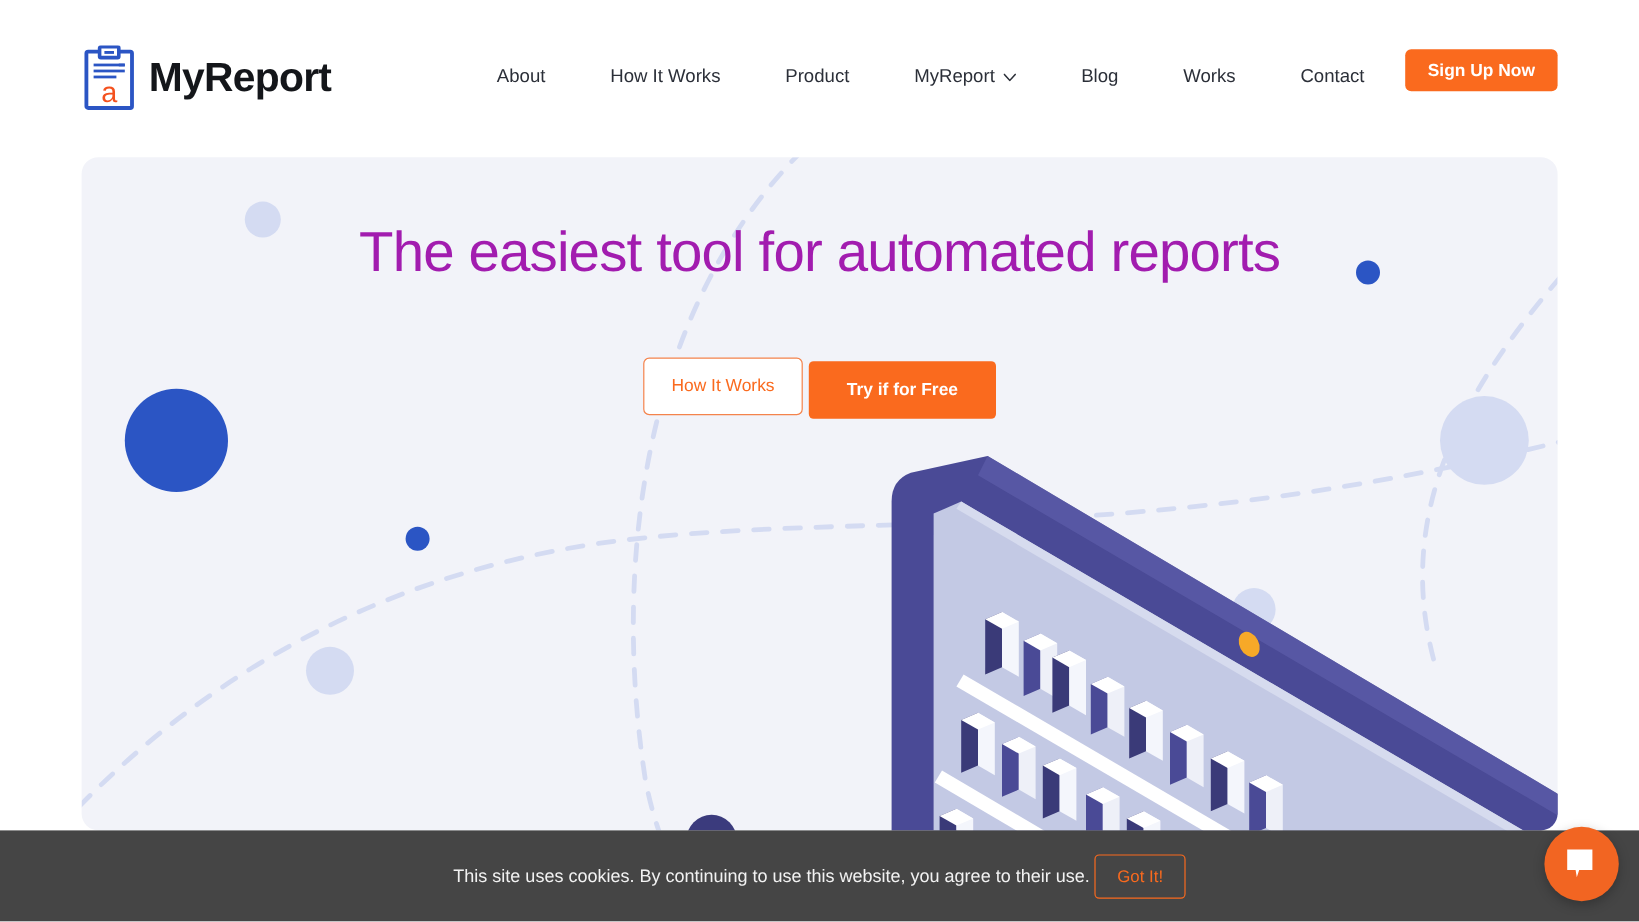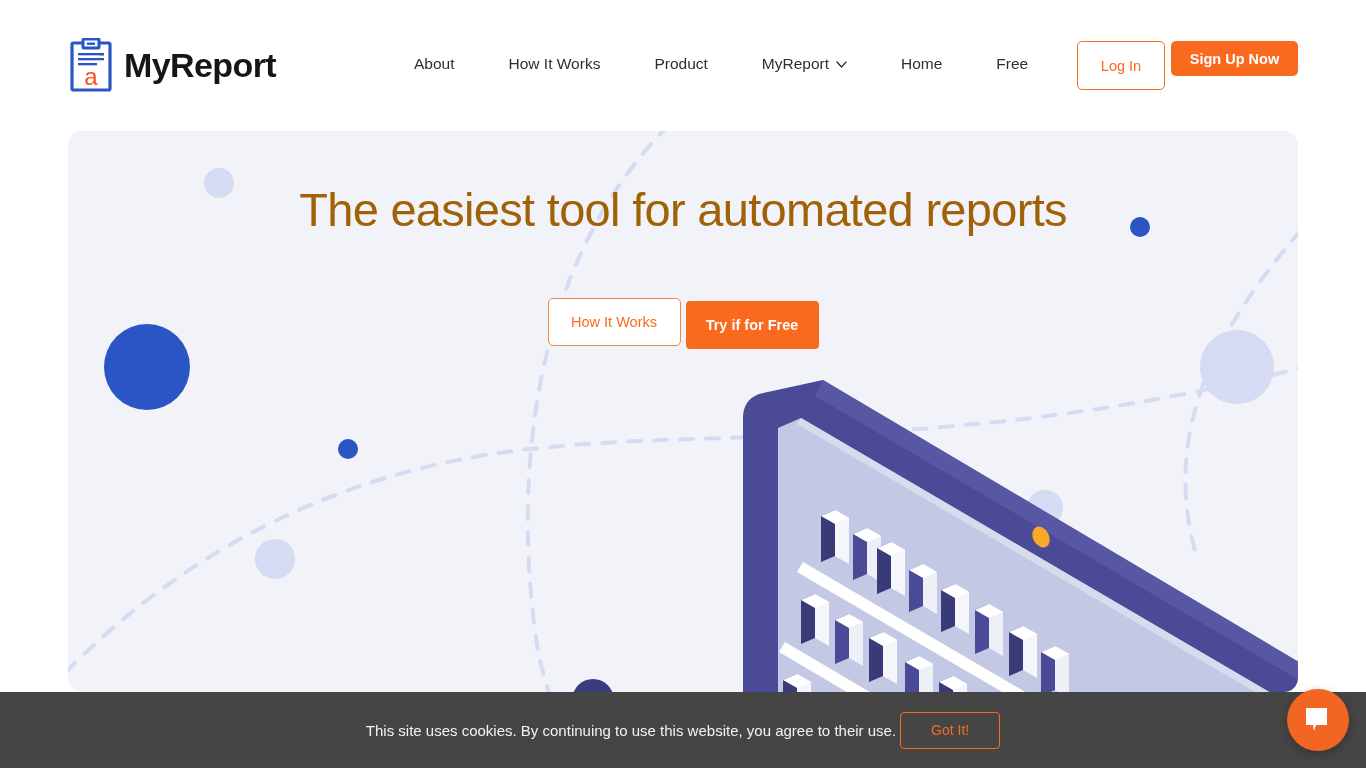--- a/index.html
+++ b/index.html
@@ -71,36 +71,36 @@
     border-radius: 14px;
     overflow: hidden;
   }
   .hero-bg { position: absolute; inset: 0; }
   .hero-bg svg { display: block; width: 1230px; height: 561px; }
 
   .hero-title {
     position: absolute; left: 0; right: 0; top: 52px;
     text-align: center;
     font-size: 47px; font-weight: 400;
-    color: #a16207; letter-spacing: -0.7px;
+    color: #a21caf; letter-spacing: -0.7px;
     line-height: 1.15;
   }
   .hero-cta {
     position: absolute; left: 0; right: 0; top: 167px;
     display: flex; justify-content: center; align-items: flex-start; gap: 5px;
   }
   .btn-how {
     width: 133px; height: 48px;
     border: 1.3px solid #f4834c; border-radius: 5px;
     background: #ffffff; color: #fa6a1e;
     font-size: 14.5px; font-family: "Liberation Sans", sans-serif;
     cursor: pointer;
   }
   .btn-try {
-    width: 133px; height: 48px; margin-top: 3px;
+    width: 156px; height: 48px; margin-top: 3px;
     border: none; border-radius: 4px;
     background: #fa6a1e; color: #ffffff;
     font-size: 14.5px; font-weight: 700;
     font-family: "Liberation Sans", sans-serif;
     cursor: pointer;
   }
 
   .hero-illustration {
     position: absolute; left: 655px; top: 249px;
     width: 600px; height: 330px;
@@ -109,21 +109,21 @@
 
   
   .cookie-bar {
     position: absolute; left: 0; bottom: 0;
     width: 1366px; height: 76px;
     background: #454545;
     display: flex; align-items: center; justify-content: center; gap: 4px;
   }
   .cookie-text { font-size: 15px; color: #f2f2f2; }
   .btn-cookie {
-    height: 37px; padding: 0 30px;
+    height: 37px; padding: 0 18px;
     border: 1.3px solid #fa6a1e; border-radius: 4px;
     background: transparent; color: #fa6a1e;
     font-size: 14px; font-family: "Liberation Sans", sans-serif;
     cursor: pointer;
     text-align: right;
   }
 
   
   .chat-widget {
     position: absolute; right: 17px; bottom: 17px;
@@ -170,32 +170,31 @@
       </div>
       <div class="nav-item">
         <span>MyReport</span>
         <span class="chev">
           <svg viewBox="0 0 11 7">
               <path d="M1 1 L5.5 6 L10 1" fill="none" stroke="#2b2f38" stroke-width="1.3" stroke-linecap="round"></path>
             </svg>
         </span>
       </div>
       <div class="nav-item">
-        <span>Home</span>
-      </div>
-      <div class="nav-item">
-        <span>Free</span>
+        <span>Blog</span>
+      </div>
+      <div class="nav-item">
+        <span>Works</span>
       </div>
       <div class="nav-item">
         <span>Contact</span>
       </div>
     </nav>
 
     <div class="header-actions">
-      <button class="btn-login">Log In</button>
       <button class="btn-signup">Sign Up Now</button>
     </div>
   </header>
 
   <section class="hero">
 
     <div class="hero-bg">
       <svg viewBox="0 0 1230 561" xmlns="http://www.w3.org/2000/svg">
 
         <path d="M 640 -40 C 470 90 440 330 470 520 C 490 620 540 660 600 690" fill="none" stroke="#d4dbf2" stroke-width="4" stroke-dasharray="13 13" stroke-linecap="round"></path>

